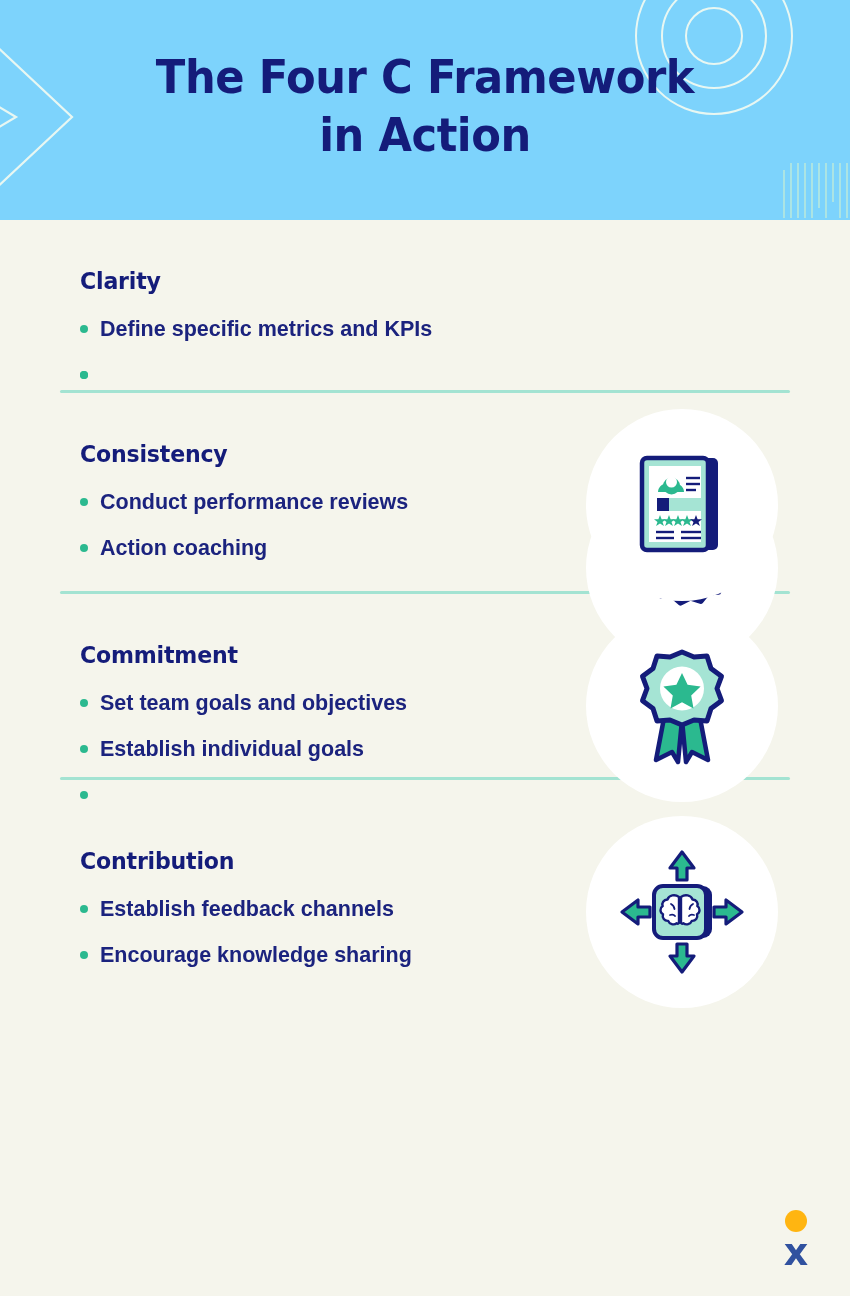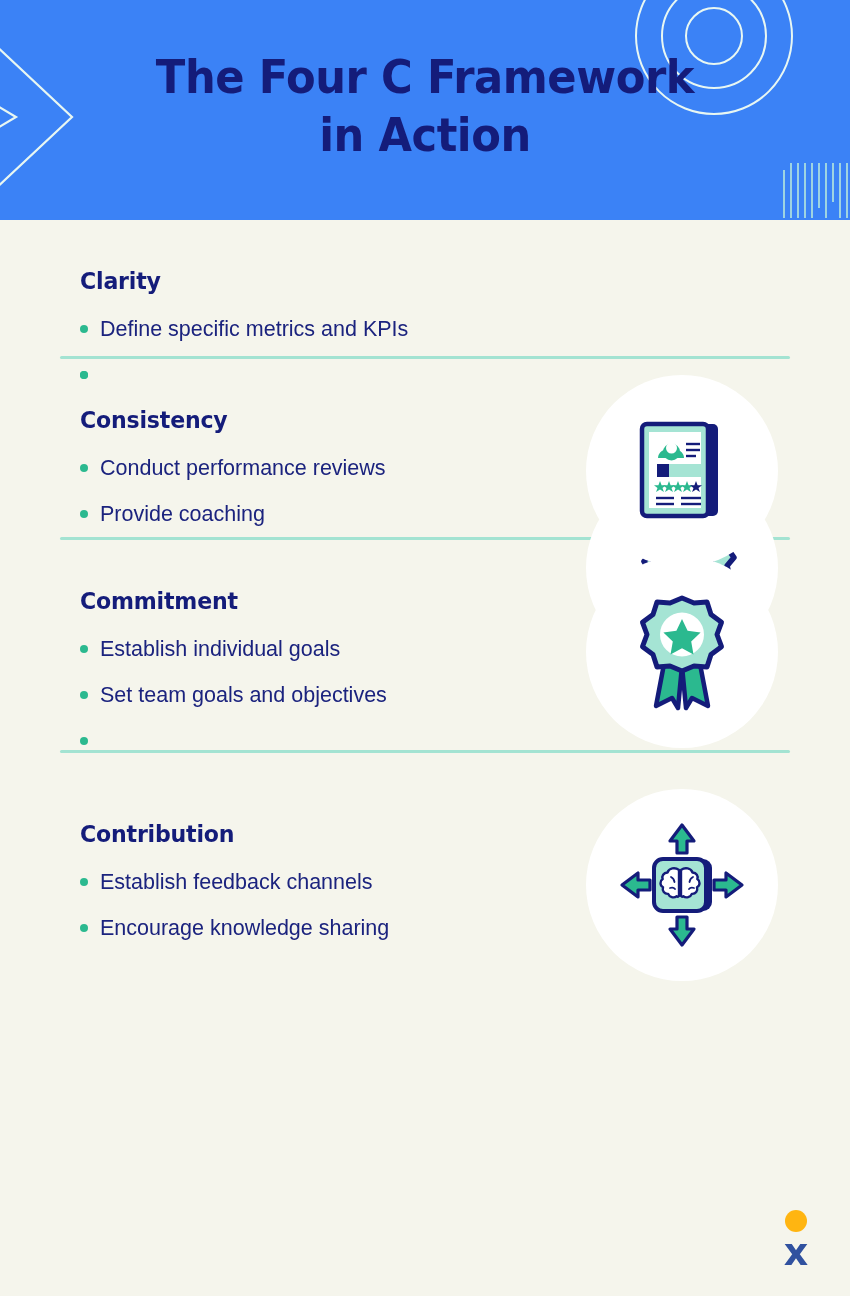--- a/index.html
+++ b/index.html
@@ -9,21 +9,21 @@
     font-family:"Liberation Sans", sans-serif;
     position:relative;
     overflow:hidden;
   }
 
   
   .header {
     position:relative;
     width:850px;
     height:220px;
-    background:#3b82f6;
+    background:#7dd3fc;
     overflow:hidden;
   }
   .header-title {
     position:absolute;
     left:0; right:0;
     top:48px;
     text-align:center;
     color:#141C7A;
     font-family:"DejaVu Sans", sans-serif;
     font-weight:bold;
@@ -48,21 +48,21 @@
   .section-head {
     color:#141C7A;
     font-family:"DejaVu Sans", sans-serif;
     font-weight:bold;
     font-size:23px;
     letter-spacing:-0.2px;
     margin-bottom:12px;
     transform:scaleX(0.96);
     transform-origin:left center;
   }
-  .bullets { list-style:none; }
+  .bullets { list-style:none;font-weight:bold; }
   .bullets li {
     position:relative;
     color:#1B237E;
     font-size:21.5px;
     line-height:46px;
     padding-left:20px;
     white-space:nowrap;
   }
   .bullets li .dot {
     position:absolute;
@@ -132,21 +132,21 @@
   </svg>
 
   <div class="header-title">
     <div>The Four C Framework</div>
     <div>in Action</div>
   </div>
 </div>
 
 <div class="main">
 
-  <div class="section" style="padding-top:48px; padding-bottom:4px;">
+  <div class="section" style="padding-top:48px; padding-bottom:38px;">
 
     <div class="icon-disc" style="top:252px;">
       <svg width="130" height="130" viewBox="0 0 130 130">
         <path d="M65 6 l9.5 5.5 10.5 -2.5 6.5 8.8 10.8 1.2 2 10.7 9.3 5.6 -2.9 10.4 6.3 8.8
                  -6.9 8.3 2.4 10.5 -9.6 5.1 -1.5 10.7 -10.8 0.7 -6.9 8.4 -10.3 -3.3 -9.8 5
                  -8.2 -7 -10.8 0.2 -3.6 -10.2 -9.8 -4.6 1.4 -10.7 -5.7 -9.2 7.5 -7.8 -1.8 -10.7
                  9.9 -4.4 2.6 -10.5 10.8 0.8 7.4 -8Z" fill="#A5E4D4" stroke="#141C7A" stroke-width="5.5" stroke-linejoin="round"></path>
         <circle cx="65" cy="65" r="30" fill="#FFFFFF" stroke="#141C7A" stroke-width="5.5"></circle>
         <rect x="48" y="62" width="12" height="18" fill="#FFFFFF" stroke="#2BB98F" stroke-width="2.6"></rect>
         <rect x="62" y="51" width="12" height="29" fill="#2BB98F" stroke="#1FA37C" stroke-width="2"></rect>
@@ -157,21 +157,21 @@
     <div class="section-head">Clarity</div>
     <ul class="bullets">
       <li><span class="dot"></span><span>Define specific metrics and KPIs</span></li>
       <li><span class="dot"></span></li>
       <li><span class="dot"></span></li>
     </ul>
   </div>
 
   <div class="divider"></div>
 
-  <div class="section" style="padding-top:48px; ">
+  <div class="section" style="padding-top:48px; padding-bottom:20px;">
 
     <div class="icon-disc" style="top:16px;">
       <svg width="120" height="120" viewBox="0 0 120 120">
         <rect x="26" y="13" width="70" height="92" rx="5" fill="#141C7A"></rect>
         <rect x="20" y="13" width="66" height="92" rx="5" fill="#A5E4D4" stroke="#141C7A" stroke-width="4.5"></rect>
         <rect x="27" y="21" width="52" height="76" fill="#FFFFFF"></rect>
         <path d="M41 41 a8.5 8.5 0 0 1 17 0 a8.5 8.5 0 0 1 -17 0Z" fill="#2BB98F"></path>
         <path d="M36 47 a13 10 0 0 1 26 0 z" fill="#2BB98F"></path>
         <circle cx="49.5" cy="37" r="5.5" fill="#FFFFFF"></circle>
         <g stroke="#141C7A" stroke-width="2.4">
@@ -193,43 +193,43 @@
           <line x1="34" y1="93" x2="52" y2="93"></line>
           <line x1="59" y1="87" x2="79" y2="87"></line>
           <line x1="59" y1="93" x2="79" y2="93"></line>
         </g>
       </svg>
     </div>
 
     <div class="section-head">Consistency</div>
     <ul class="bullets">
       <li><span class="dot"></span><span>Conduct performance reviews</span></li>
-      <li><span class="dot"></span><span>Provide coaching</span></li>
+      <li><span class="dot"></span><span>Action coaching</span></li>
     </ul>
   </div>
 
   <div class="divider"></div>
 
-  <div class="section" style="padding-top:48px; padding-bottom:32px;">
+  <div class="section" style="padding-top:48px; padding-bottom:5px;">
 
     <div class="icon-disc" style="top:16px;">
       <svg width="124" height="124" viewBox="0 0 124 124">
         <path d="M44 74 L36 116 L52 108 L58 118 L62 76 Z" fill="#2BB98F" stroke="#141C7A" stroke-width="4.5" stroke-linejoin="round"></path>
         <path d="M80 74 L88 116 L72 108 L66 118 L62 76 Z" fill="#2BB98F" stroke="#141C7A" stroke-width="4.5" stroke-linejoin="round"></path>
         <path d="M62 8 l12 5 13 -1 4 12.5 10.5 7.8 -4.5 12.2 4.5 12.2 -10.5 7.8 -4 12.5 -13 -1 -12 5
                  -12 -5 -13 1 -4 -12.5 -10.5 -7.8 4.5 -12.2 -4.5 -12.2 10.5 -7.8 4 -12.5 13 1Z" fill="#A5E4D4" stroke="#141C7A" stroke-width="5" stroke-linejoin="round"></path>
         <circle cx="62" cy="44.5" r="22" fill="#FFFFFF"></circle>
         <polygon points="62,29 67.6,40.8 80.6,42.6 71.2,51.6 73.5,64.4 62,58.3 50.5,64.4 52.8,51.6 43.4,42.6 56.4,40.8" fill="#2BB98F"></polygon>
       </svg>
     </div>
 
     <div class="section-head">Commitment</div>
     <ul class="bullets">
+      <li><span class="dot"></span><span>Set team goals and objectives</span></li>
       <li><span class="dot"></span><span>Establish individual goals</span></li>
-      <li><span class="dot"></span><span>Set team goals and objectives</span></li>
       <li><span class="dot"></span></li>
     </ul>
   </div>
 
   <div class="divider"></div>
 
   <div class="section" style="padding-top:48px; padding-bottom:20px;margin-top:20px;">
 
     <div class="icon-disc" style="top:16px;">
       <svg width="132" height="132" viewBox="0 0 132 132">

